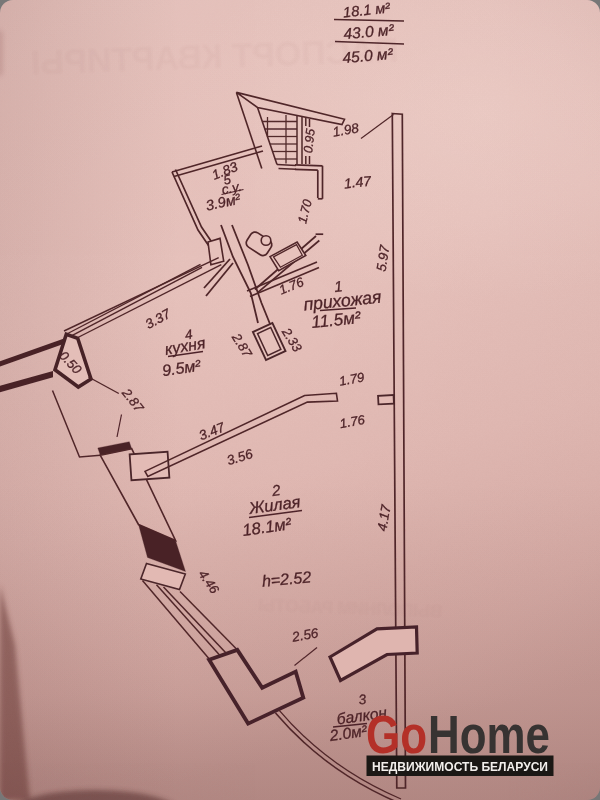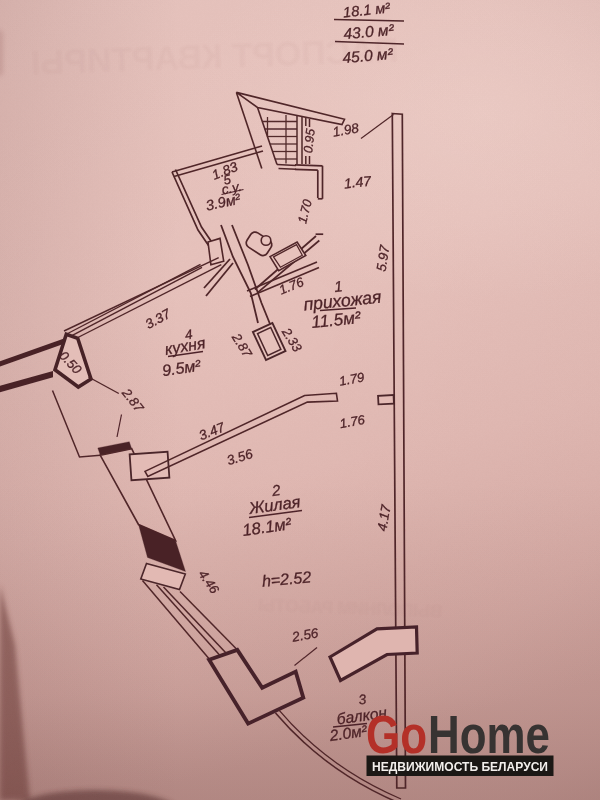--- a/index.html
+++ b/index.html
@@ -1,16 +1,16 @@
 <!DOCTYPE html>
 <html><head>
 <meta charset="utf-8">
 <style>
 html,body{margin:0;padding:0;background:#777;}
-#page{position:relative;width:600px;height:800px;overflow:hidden;}
+#page{position:relative;width:600px;height:800px;overflow:hidden;border-radius:13px;}
 svg{display:block;}
 text{font-family:"Liberation Sans",sans-serif;}
 </style>
 </head>
 <body>
 <div id="page">
 <svg width="600" height="800" viewBox="0 0 600 800">
 <defs>
   <linearGradient id="paper" x1="0" y1="0" x2="0.18" y2="1">
     <stop offset="0" stop-color="#e8c5bf"></stop>

